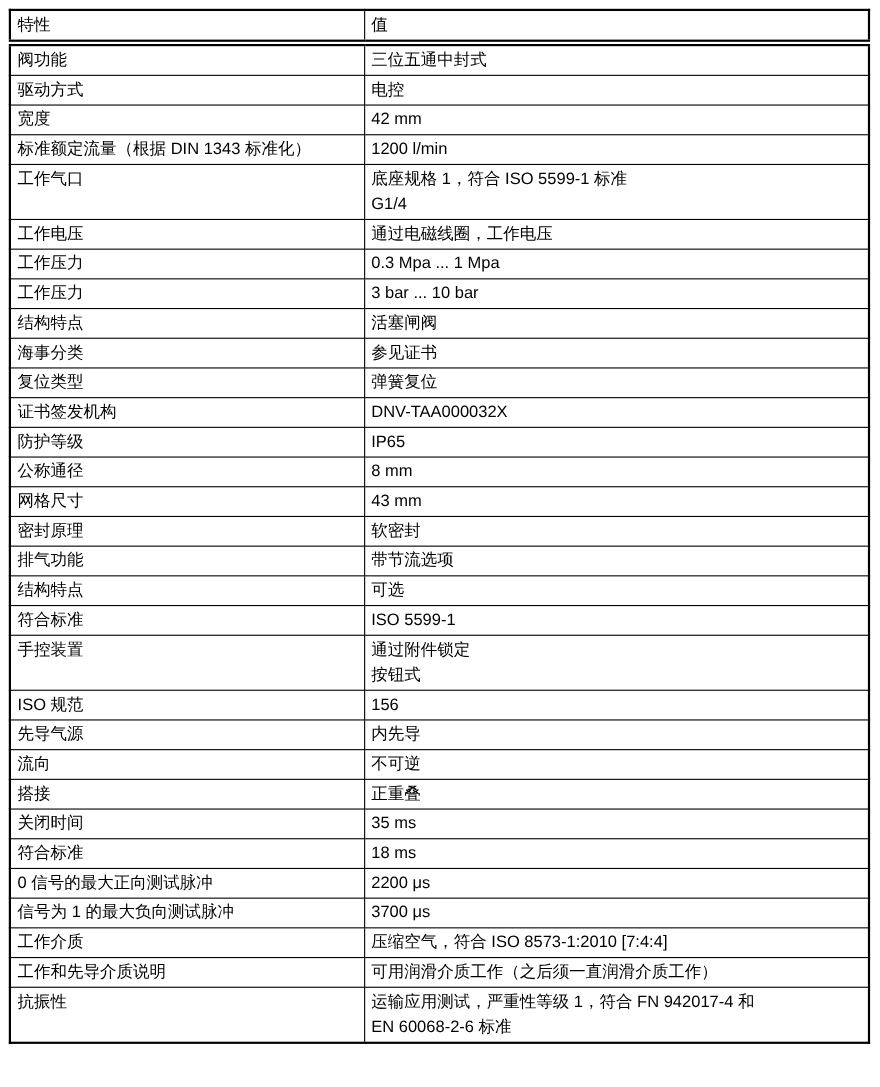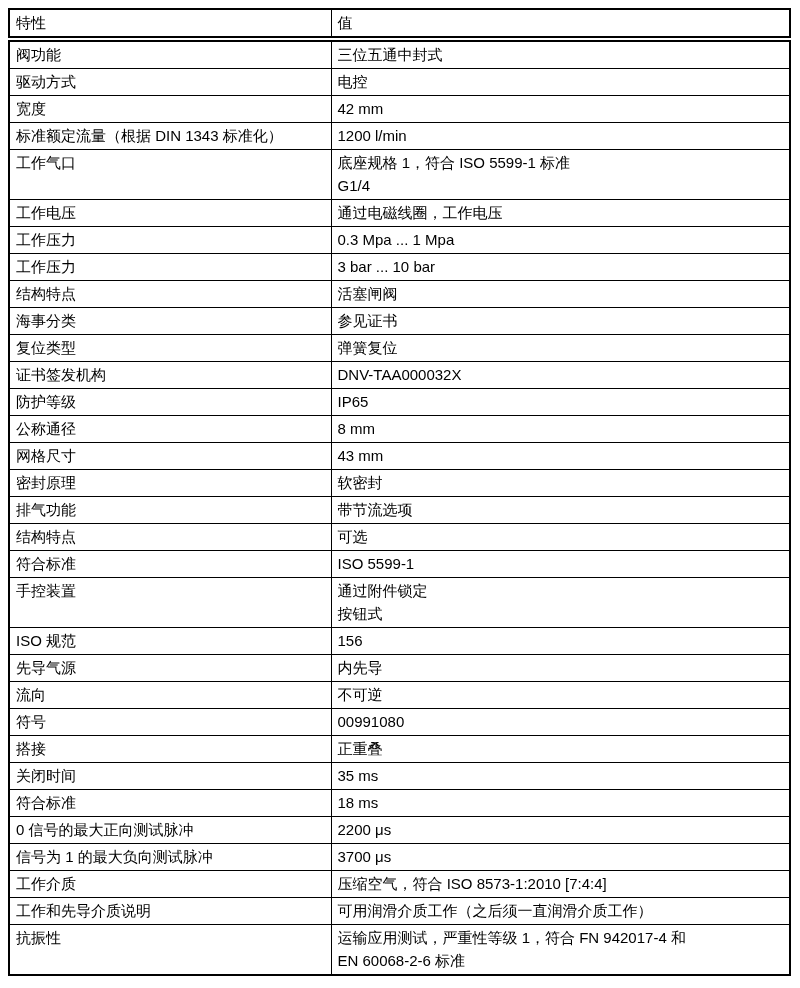--- a/index.html
+++ b/index.html
@@ -148,24 +148,20 @@
   </tr>
         <tr>
     <td>先导气源</td>
     <td>内先导</td>
   </tr>
         <tr>
     <td>流向</td>
     <td>不可逆</td>
   </tr>
         <tr>
-    <td>符号</td>
-    <td>00991080</td>
-  </tr>
-        <tr>
     <td>搭接</td>
     <td>正重叠</td>
   </tr>
         <tr>
     <td>关闭时间</td>
     <td>35 ms</td>
   </tr>
         <tr>
     <td>符合标准</td>
     <td>18 ms</td>

